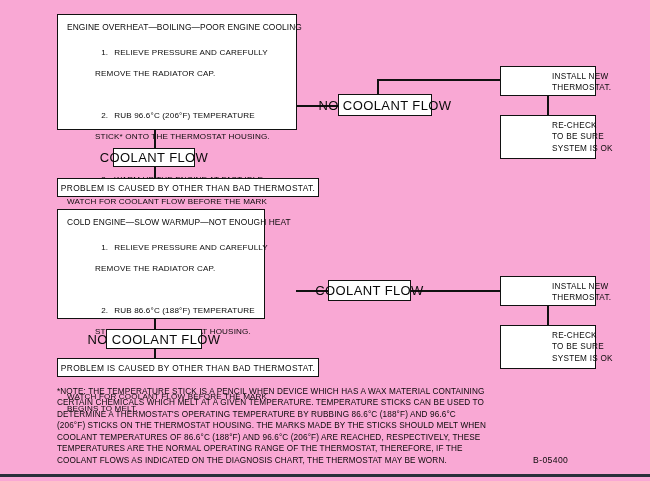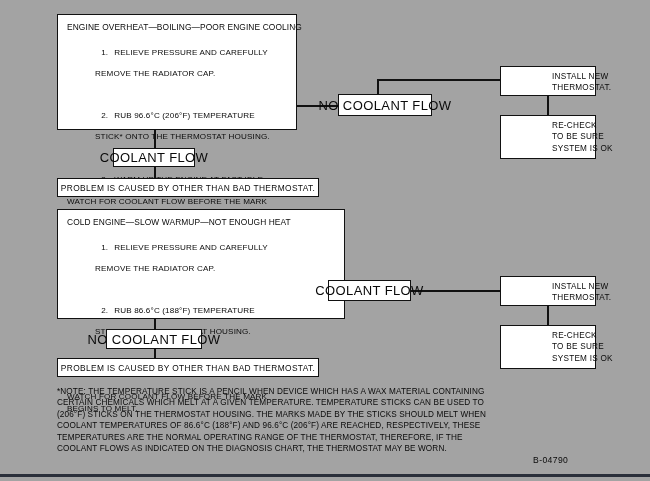--- a/index.html
+++ b/index.html
@@ -9,21 +9,21 @@
     background: #ffffff;
   }
   body {
     font-family: "Liberation Sans", sans-serif;
     color: #0a0a0a;
   }
   #page {
     position: relative;
     width: 650px;
     height: 481px;
-    background: #a3a3a3;
+    background: #f9a8d4;
     overflow: hidden;
   }
 
   
   .box {
     position: absolute;
     box-sizing: border-box;
     border: 1.6px solid #111111;
     background: #ffffff;
     z-index: 5;
@@ -206,21 +206,21 @@
   <div class="ln h" style="left:296px; top:290px; width:32px;"></div>
 
   <div class="ln h" style="left:411px; top:290px; width:90px;"></div>
 
   <div class="ln v" style="left:547px; top:306px; height:19px;"></div>
 
   <div class="ln v" style="left:154px; top:318px; height:12px;"></div>
 
   <div class="ln v" style="left:154px; top:348px; height:11px;"></div>
 
-  <div class="box panel" style="left:57px; top:209px; width:288px; height:110px;">
+  <div class="box panel" style="left:57px; top:209px; width:208px; height:110px;">
     <div class="heading">COLD ENGINE—SLOW WARMUP—NOT ENOUGH HEAT</div>
     <ol>
       <li>
         <span class="num">1.</span><span>RELIEVE PRESSURE AND CAREFULLY</span>
         <span class="ln2">REMOVE THE RADIATOR CAP.</span>
       </li>
       <li>
         <span class="num">2.</span><span>RUB 86.6°C (188°F) TEMPERATURE</span>
         <span class="ln2">STICK* ONTO THERMOSTAT HOUSING.</span>
       </li>
@@ -251,23 +251,24 @@
     <span>NO COOLANT FLOW</span>
   </div>
 
   <div class="box bar" style="left:57px; top:358px; width:262px; height:19px;">
     <span>PROBLEM IS CAUSED BY OTHER THAN BAD THERMOSTAT.</span>
   </div>
 
   <div id="note">
     <p>*NOTE: THE TEMPERATURE STICK IS A PENCIL WHEN DEVICE WHICH HAS A WAX MATERIAL CONTAINING</p>
     <p>CERTAIN CHEMICALS WHICH MELT AT A GIVEN TEMPERATURE. TEMPERATURE STICKS CAN BE USED TO</p>
+    <p>DETERMINE A THERMOSTAT'S OPERATING TEMPERATURE BY RUBBING 86.6°C (188°F) AND 96.6°C</p>
     <p>(206°F) STICKS ON THE THERMOSTAT HOUSING. THE MARKS MADE BY THE STICKS SHOULD MELT WHEN</p>
     <p>COOLANT TEMPERATURES OF 86.6°C (188°F) AND 96.6°C (206°F) ARE REACHED, RESPECTIVELY, THESE</p>
     <p>TEMPERATURES ARE THE NORMAL OPERATING RANGE OF THE THERMOSTAT, THEREFORE, IF THE</p>
     <p>COOLANT FLOWS AS INDICATED ON THE DIAGNOSIS CHART, THE THERMOSTAT MAY BE WORN.</p>
   </div>
 
-  <div id="figid">B-04790</div>
+  <div id="figid">B-05400</div>
 
   <div id="baseline"></div>
 
 </div>
 
 </body></html>

